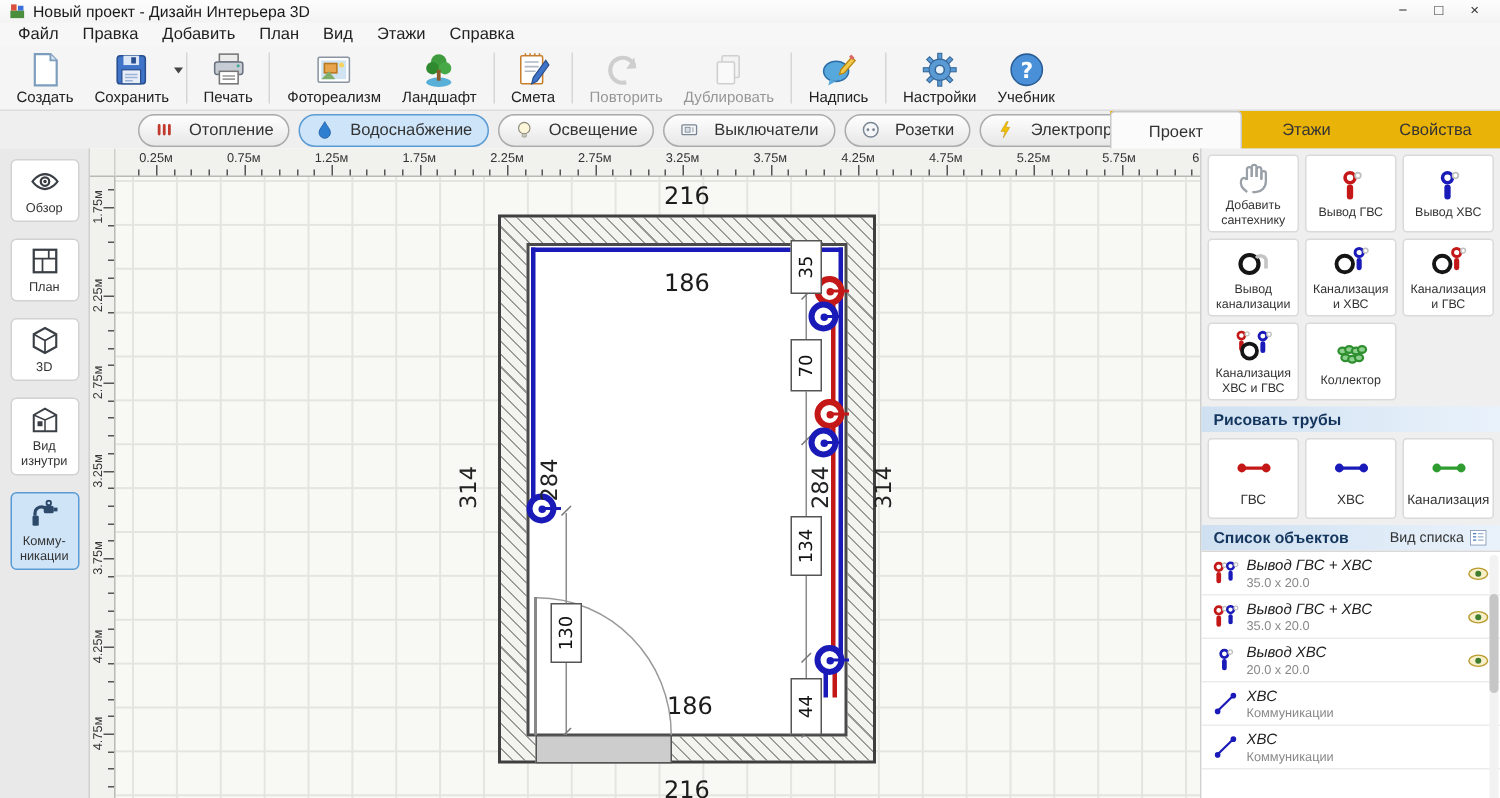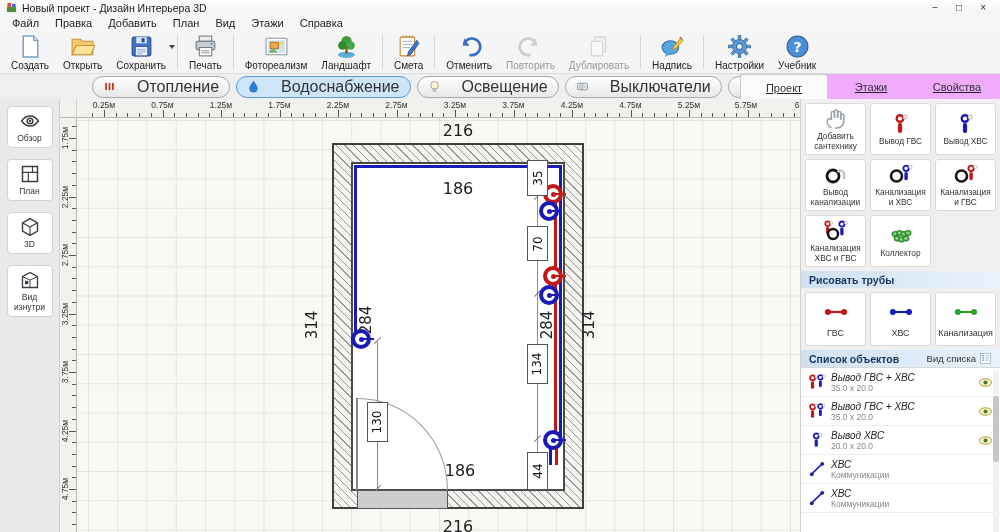--- a/index.html
+++ b/index.html
@@ -18,22 +18,22 @@
   .tool{position:relative;display:flex;flex-direction:column;align-items:center;justify-content:center;
         padding:1px 7px;font-size:10px;color:#222;gap:1px;border-radius:3px;}
   .tool.disabled{opacity:.45;filter:grayscale(.9);}
   .tool-sep{width:1px;background:#d6d6d6;margin:3px 4px;}
   .save-arrow{position:absolute;right:-2px;top:13px;width:0;height:0;
               border-left:3.5px solid transparent;border-right:3.5px solid transparent;border-top:4px solid #444;}
   
   .midrow{display:flex;height:25px;}
   .modetabs{width:740px;display:flex;align-items:center;gap:6px;padding-left:92px;
             background:#efefef;box-sizing:border-box;}
-  .pill{display:flex;align-items:center;gap:21px;height:20px;padding:0 10px;border:1px solid #ababab;
-        border-radius:11px;background:linear-gradient(#fefefe,#e7e7e7);font-size:16px;color:#333;white-space:nowrap;text-align:center;}
+  .pill{display:flex;align-items:center;gap:10px;height:20px;padding:0 10px;border:1px solid #ababab;
+        border-radius:11px;background:linear-gradient(#fefefe,#e7e7e7);font-size:11px;color:#333;white-space:nowrap;text-align:center;}
   .pill.active{background:#cde4f9;border-color:var(--accent);}
   
   .body{display:flex;height:461px;}
   .sidebar{width:60px;background:#e9e9e9;border-right:1px solid #d0d0d0;display:flex;flex-direction:column;
            align-items:center;padding-top:7px;gap:11px;box-sizing:border-box;}
   .side-btn{width:46px;min-height:42px;background:#fff;border:1px solid #d2d2d2;border-radius:4px;
             display:flex;flex-direction:column;align-items:center;justify-content:center;gap:2px;
             font-size:8.5px;color:#333;text-align:center;padding:4px 1px;box-sizing:border-box;}
   .side-btn.active{background:#cfe4f7;border-color:var(--accent);}
   .center{width:740px;display:flex;flex-direction:column;}
@@ -81,21 +81,21 @@
   .dimline{position:absolute;background:#8b8b8b;}
   .slash{position:absolute;width:9px;height:1px;background:#777;transform:rotate(-45deg);}
   .door-slab{position:absolute;left:297px;top:391px;width:91px;height:19px;background:#cdcdcd;
              border:1.5px solid #555;box-sizing:border-box;}
   .door-leaf{position:absolute;left:296px;top:299px;width:2px;height:92px;background:#888;}
   .door-arc{position:absolute;left:298px;top:299px;width:90px;height:92px;box-sizing:border-box;
             border-top:1.5px solid #999;border-right:1.5px solid #999;border-top-right-radius:100% 100%;}
   
   .right{width:200px;background:#efefef;border-left:1px solid #d0d0d0;display:flex;flex-direction:column;
          box-sizing:border-box;}
-  .ptabs{height:25px;display:flex;background:#f0abfc;border-bottom:1px solid #c9c9c9;text-decoration:underline;}
+  .ptabs{height:25px;display:flex;background:#eab308;border-bottom:1px solid #c9c9c9;}
   .ptab{flex:1;display:flex;align-items:center;justify-content:center;font-size:11px;color:#333;}
   .ptab.active{background:#fbfbfb;border:1px solid #c9c9c9;border-bottom:none;border-radius:3px 3px 0 0;
                margin-bottom:-1px;}
   .sechead{height:17px;display:flex;align-items:center;padding:0 8px;
            background:linear-gradient(90deg,#cfe0f1,#e9f2fb);color:#14355d;font-weight:bold;font-size:10.5px;}
   .sechead .spacer{flex:1;}
   .viewlist{font-weight:normal;font-size:9.5px;color:#333;display:flex;align-items:center;gap:3px;}
   .techgrid{display:grid;grid-template-columns:repeat(3,1fr);gap:4px;padding:4px;}
   .tbtn{height:52px;background:#fff;border:1px solid #dadada;border-radius:3px;display:flex;flex-direction:column;
         align-items:center;justify-content:center;gap:1px;font-size:8.3px;color:#333;text-align:center;
@@ -150,29 +150,20 @@
             <svg width="25" height="25" viewBox="0 0 24 24">
               <path d="M5 2h10l4 4v16H5z" fill="#fff" stroke="#7d9dbd" stroke-width="1.4"></path>
               <path d="M15 2v4h4" fill="#dce9f5" stroke="#7d9dbd" stroke-width="1.2"></path>
             </svg>
           </span>
           <span>Создать</span>
         </div>
         <div class="tool">
           <span class="ic">
             <svg width="25" height="25" viewBox="0 0 24 24">
-              <path d="M2 5h8l2 2h10v13H2z" fill="#f5c96b" stroke="#c89238"></path>
-              <path d="M2 20l4-9h18l-4 9z" fill="#fbe29a" stroke="#c89238"></path>
-            </svg>
-          </span>
-          <span>Открыть</span>
-        </div>
-        <div class="tool">
-          <span class="ic">
-            <svg width="25" height="25" viewBox="0 0 24 24">
               <rect x="3" y="3" width="18" height="18" rx="2" fill="#3f74c9" stroke="#2a4f8f"></rect>
               <rect x="7" y="3" width="10" height="6" fill="#dbe7f7"></rect>
               <rect x="12" y="4" width="3" height="4" fill="#2a4f8f"></rect>
               <rect x="6" y="12" width="12" height="9" fill="#e8eef8" stroke="#2a4f8f" stroke-width="0.8"></rect>
               <path d="M8 15h8M8 17h8M8 19h5" stroke="#9db3d6" stroke-width="1"></path>
             </svg>
           </span>
           <span>Сохранить</span>
           <span class="save-arrow"></span>
         </div>
@@ -228,29 +219,20 @@
               <path d="M7 3V1.5M10 3V1.5M13 3V1.5M16 3V1.5" stroke="#c77f2e"></path>
               <path d="M6.5 7h9M6.5 10h9M6.5 13h7" stroke="#b0b8c4"></path>
               <path d="M20 6L12 17l-1 4 3.4-1.6L22 9z" fill="#3f74c9" stroke="#2a4f8f" stroke-width="0.8"></path>
             </svg>
           </span>
           <span>Смета</span>
         </div>
       </div>
       <div class="tool-sep"></div>
       <div class="tool-group">
-        <div class="tool">
-          <span class="ic">
-            <svg width="25" height="25" viewBox="0 0 24 24">
-              <path d="M7 4l-1.5 7 6.5.5z" fill="#3a6fbf"></path>
-              <path d="M6.8 9.5A8 8 0 1 1 12 20" fill="none" stroke="#3a6fbf" stroke-width="2.6"></path>
-            </svg>
-          </span>
-          <span>Отменить</span>
-        </div>
         <div class="tool disabled">
           <span class="ic">
             <svg width="25" height="25" viewBox="0 0 24 24">
               <path d="M17 4l1.5 7-6.5.5z" fill="#9aa2ad"></path>
               <path d="M17.2 9.5A8 8 0 1 0 12 20" fill="none" stroke="#9aa2ad" stroke-width="2.6"></path>
             </svg>
           </span>
           <span>Повторить</span>
         </div>
         <div class="tool disabled">
@@ -409,20 +391,32 @@
         </div>
         <div class="side-btn">
           <span class="ic">
             <svg width="20" height="20" viewBox="0 0 24 24">
               <path d="M3 8l9-5 9 5v13H3z" fill="none" stroke="#3a3f46" stroke-width="1.6"></path>
               <path d="M3 8l9 4 9-4M12 12v9" stroke="#3a3f46" stroke-width="1.2" fill="none"></path>
               <rect x="6" y="13" width="4" height="4" fill="#3a3f46"></rect>
             </svg>
           </span>
           <span>Вид изнутри</span>
+        </div>
+        <div class="side-btn active">
+          <span class="ic">
+            <svg width="20" height="20" viewBox="0 0 24 24">
+              <path d="M13 8a5 5 0 0 0-9 3v2" fill="none" stroke="#2d4a6b" stroke-width="2.6"></path>
+              <rect x="2" y="13" width="5" height="8" rx="1" fill="#2d4a6b"></rect>
+              <rect x="11" y="5" width="8" height="6" rx="1.5" fill="#2d4a6b"></rect>
+              <rect x="19" y="6.5" width="3" height="3" fill="#2d4a6b"></rect>
+              <circle cx="15" cy="2.8" r="1.8" fill="none" stroke="#2d4a6b" stroke-width="1.5"></circle>
+            </svg>
+          </span>
+          <span>Комму- никации</span>
         </div>
       </div>
 
     <div class="center">
       <div class="canvas">
         <div class="grid"></div>
 
         <div class="wall"></div>
         <div class="room"></div>
 

